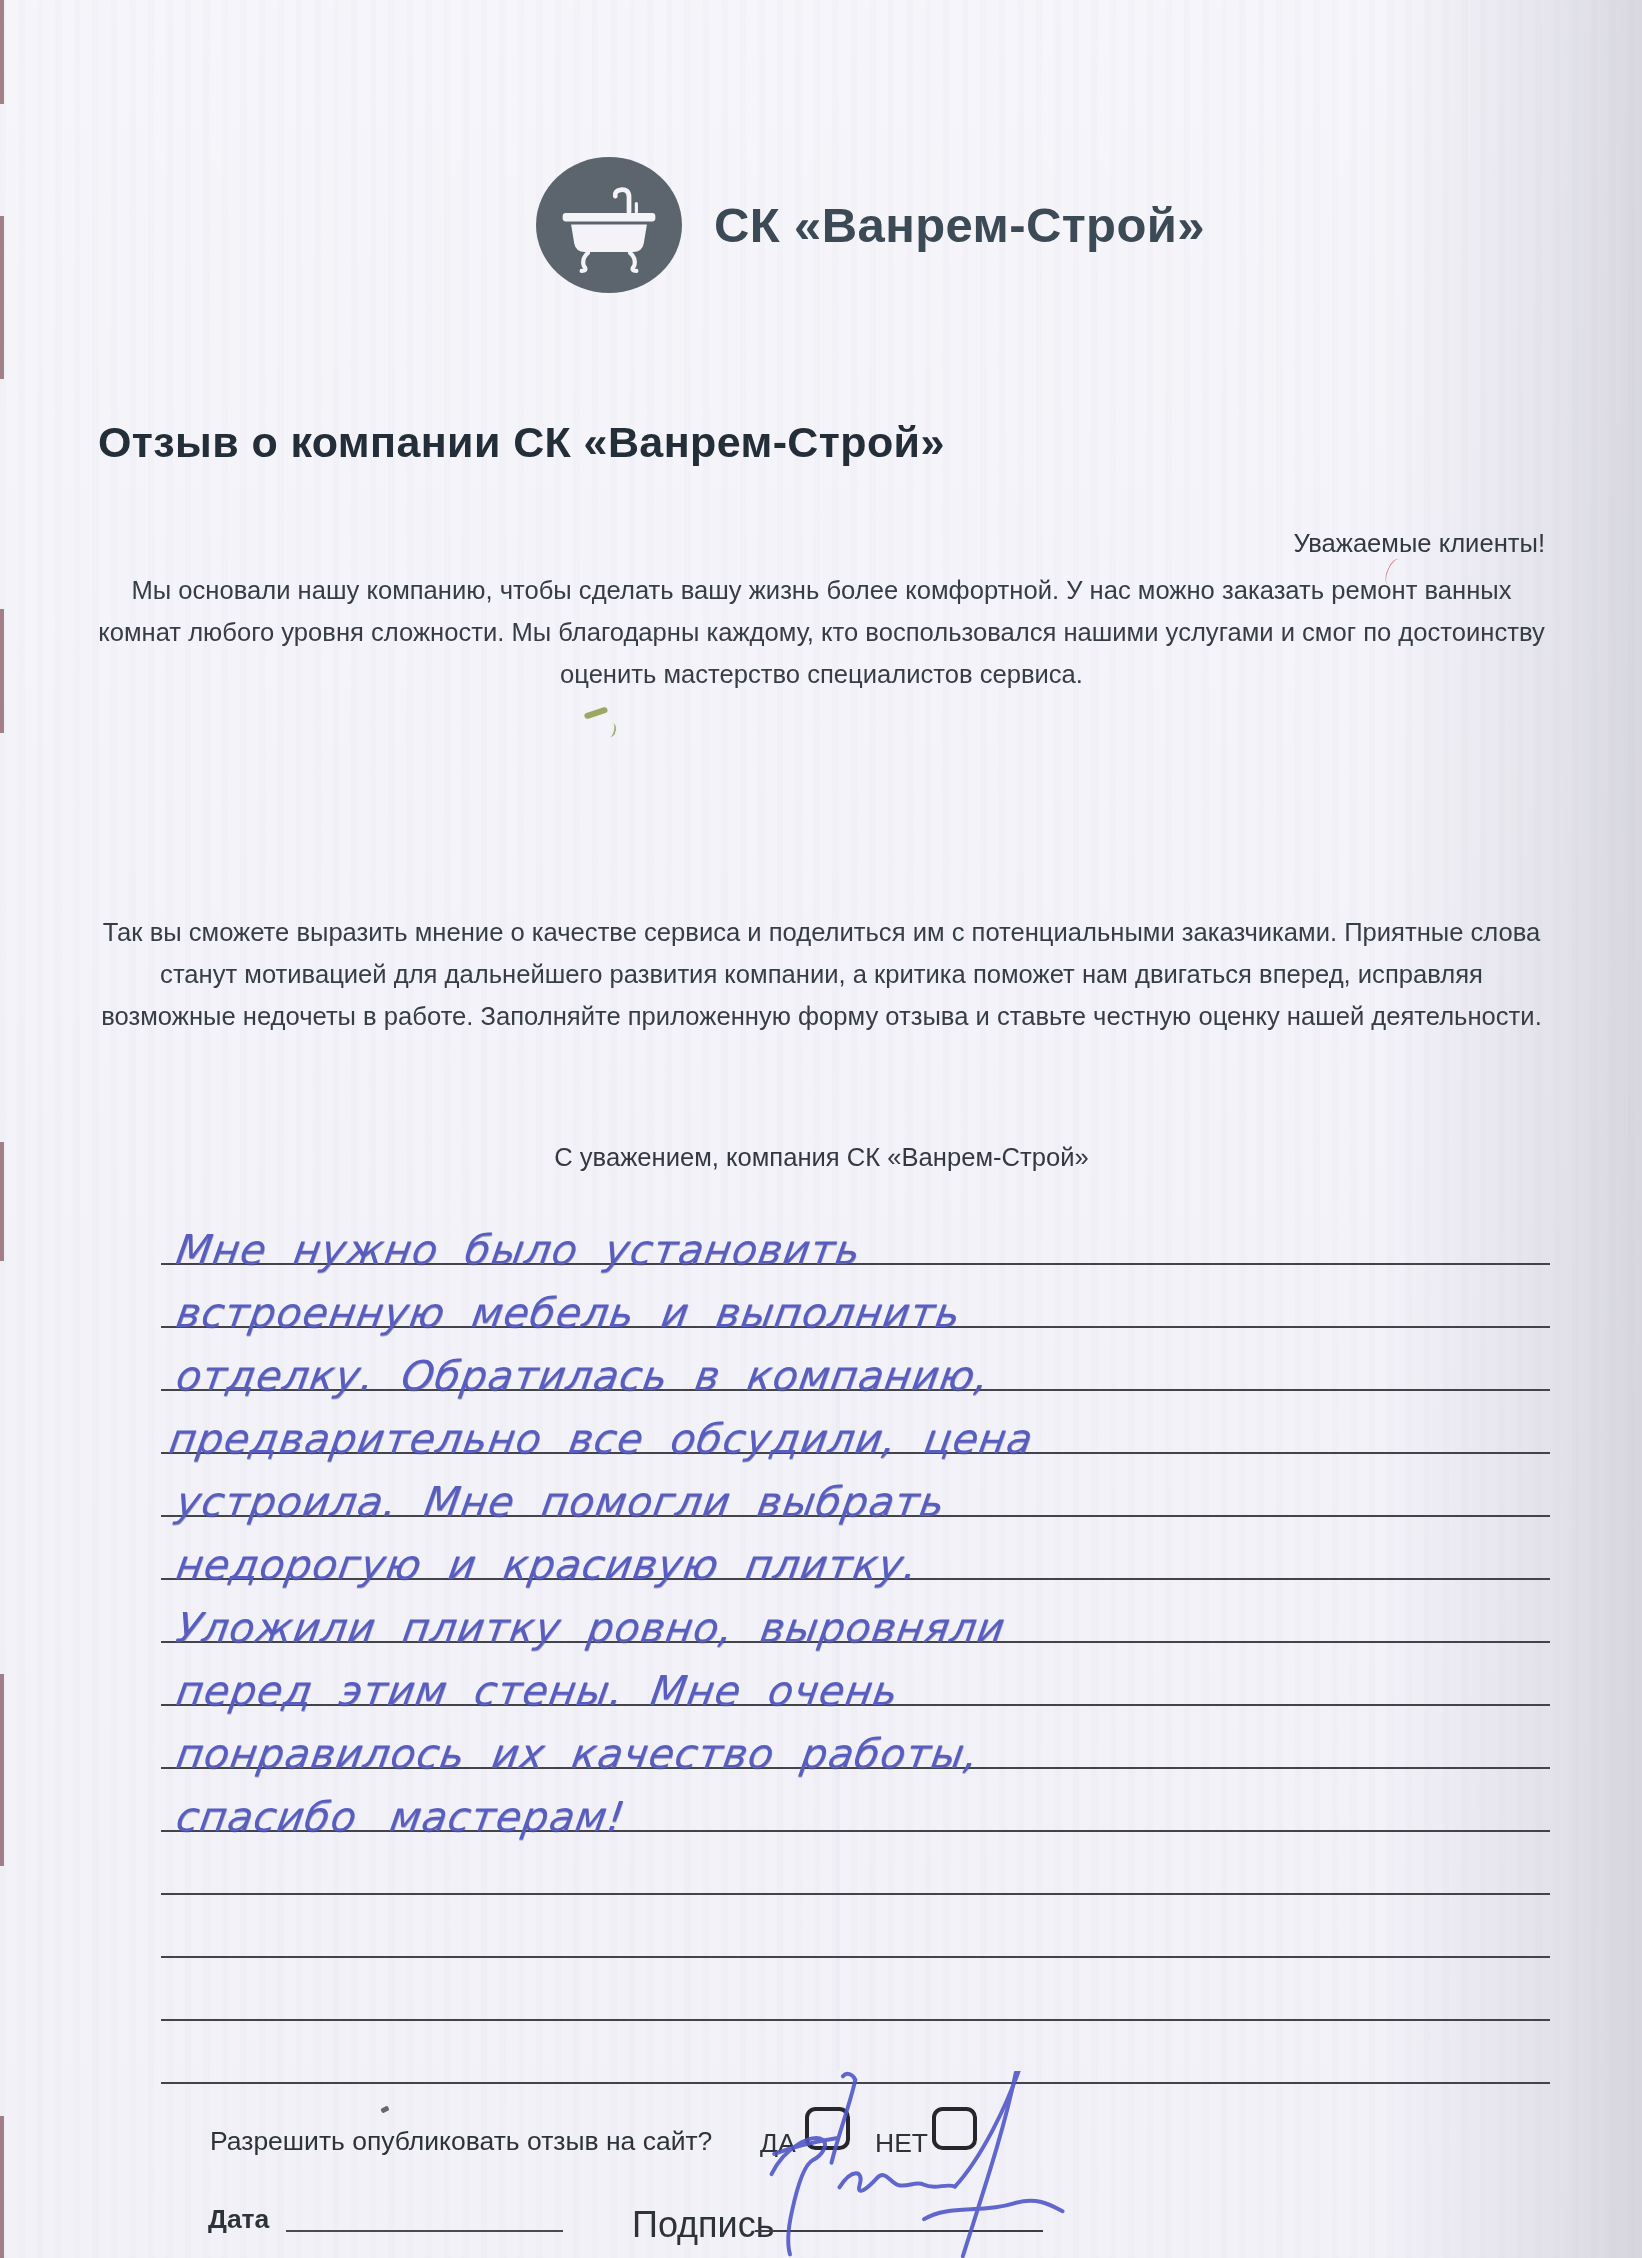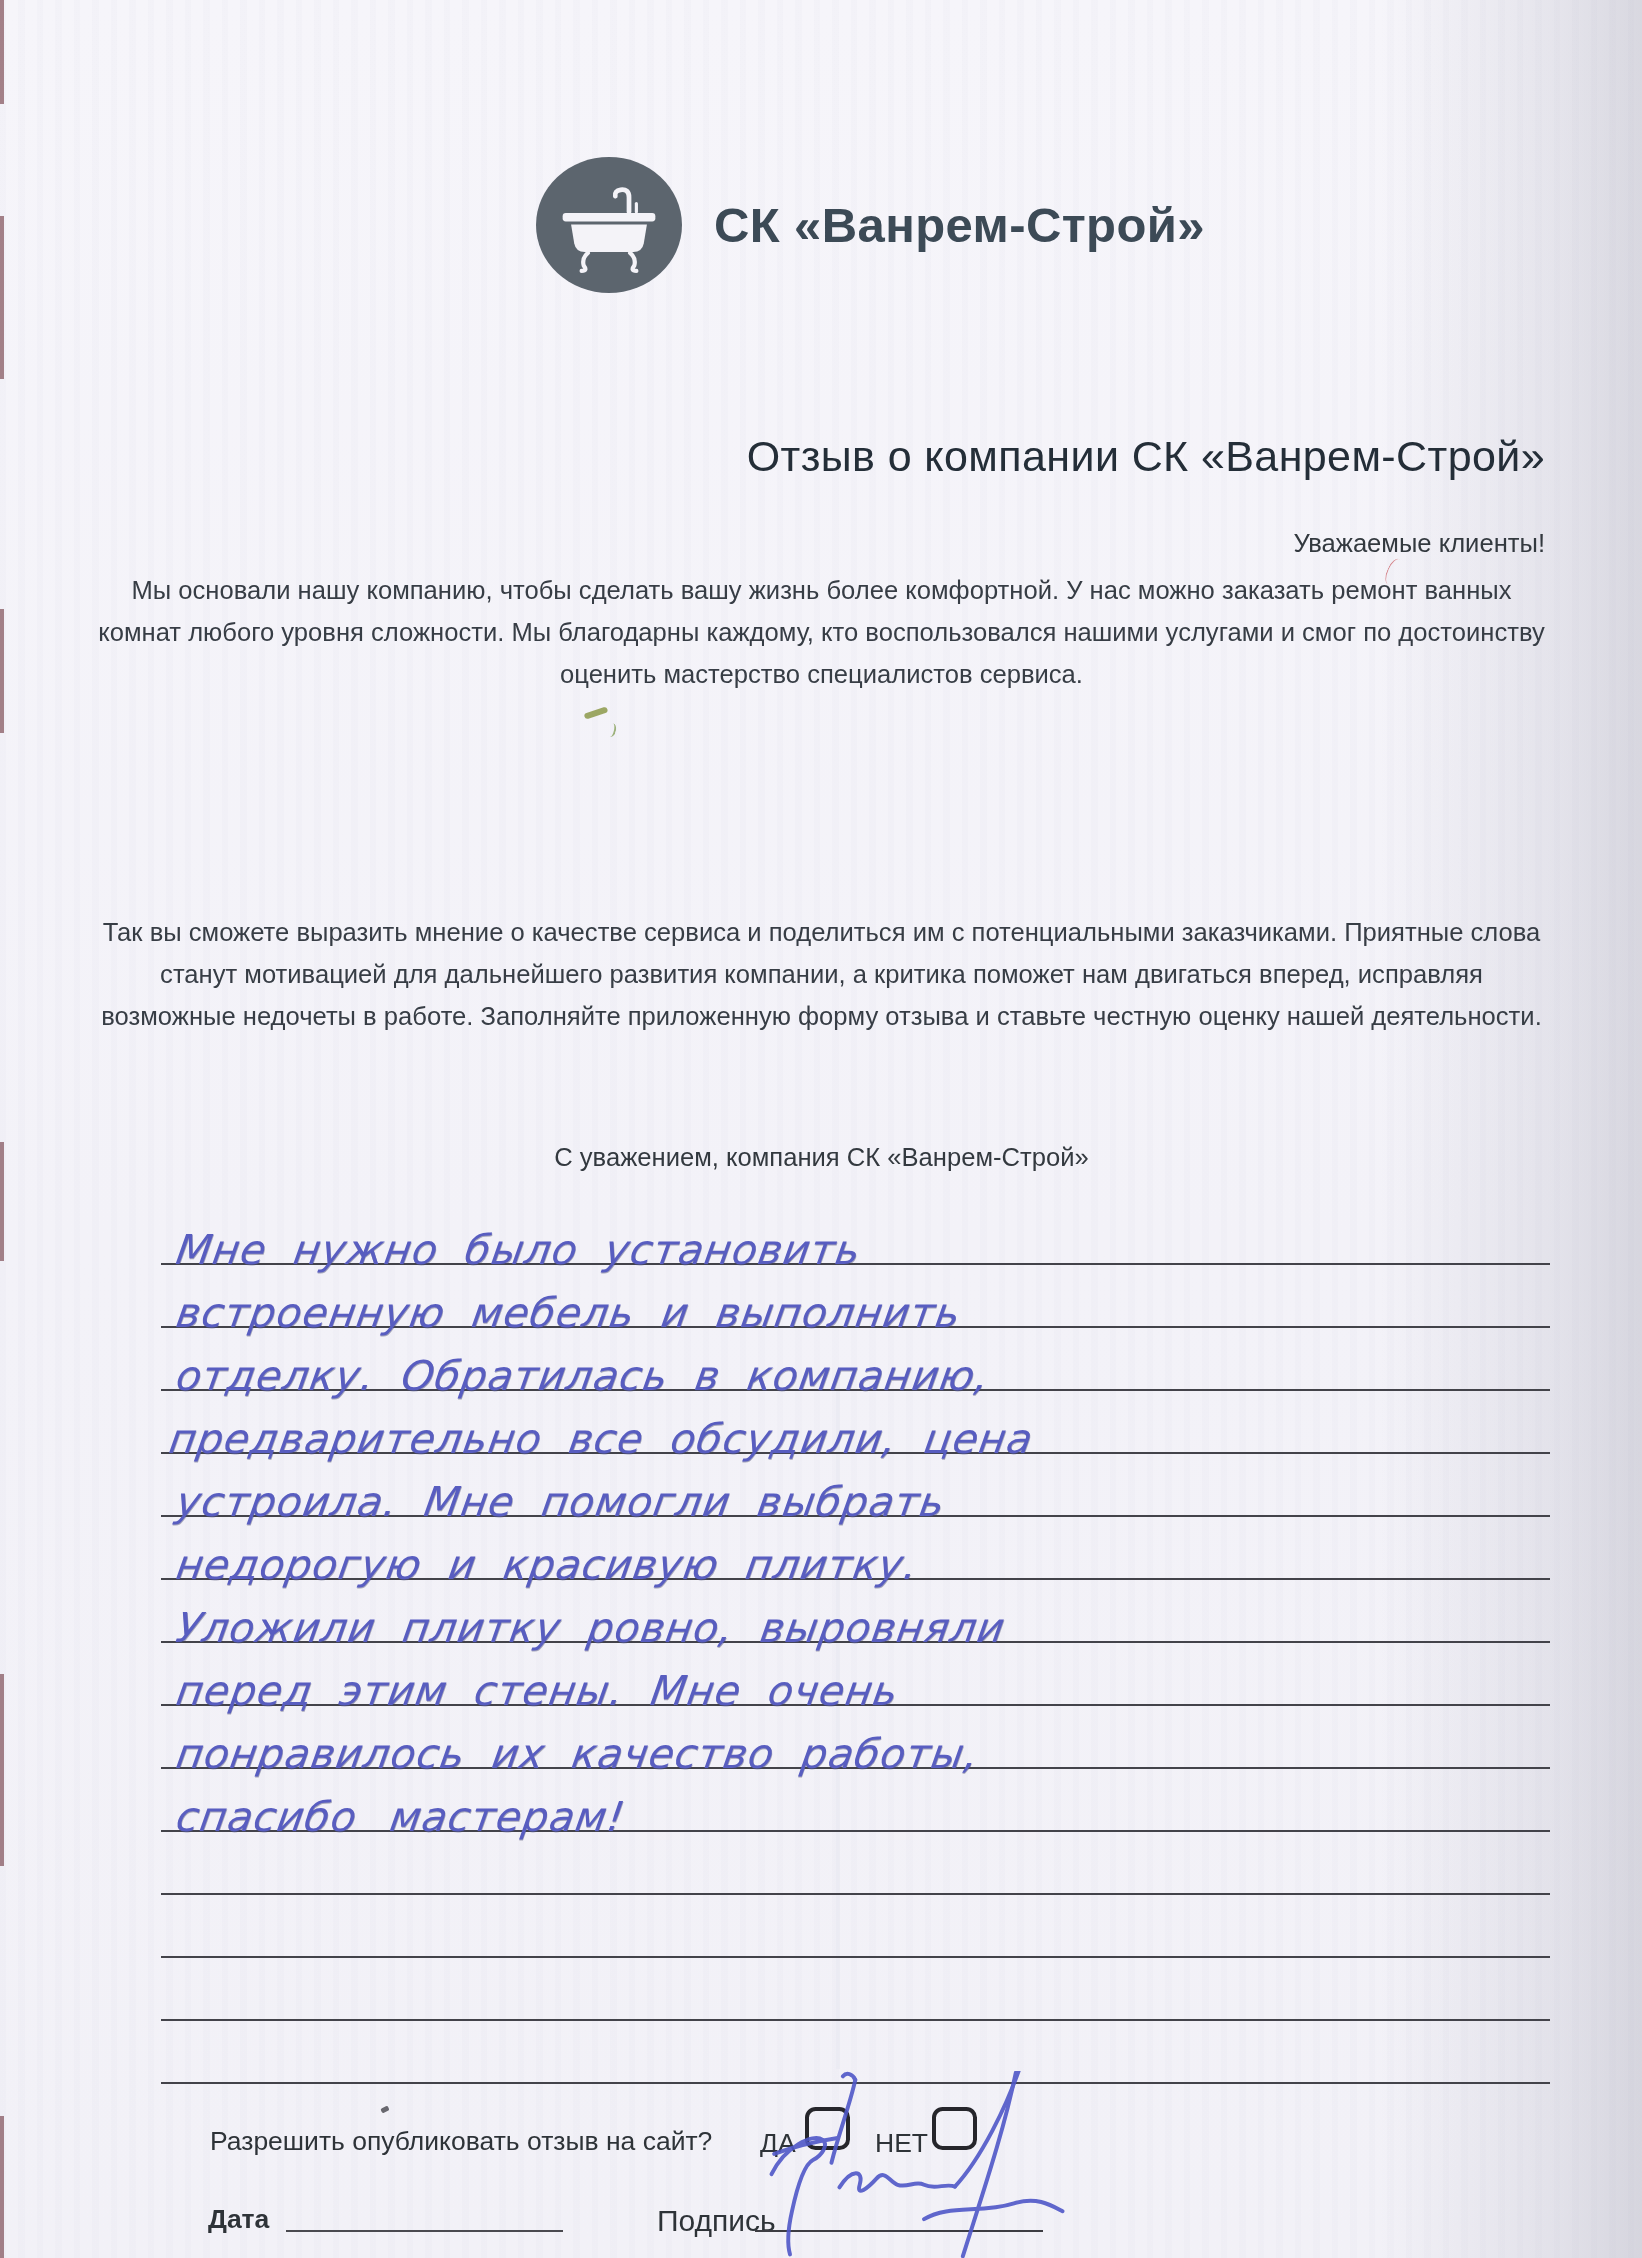--- a/index.html
+++ b/index.html
@@ -21,21 +21,21 @@
   .consent-speck{position:absolute;left:381px;top:2107px;width:8px;height:5.3px;background:rgba(70,70,76,0.8);border-radius:1.8px;transform:rotate(-25deg);}
 
   
   .logo-row{position:absolute;top:157px;left:536px;display:flex;align-items:center;}
   .logo-circle{width:146px;height:136px;border-radius:50%;background:#5c656e;display:flex;align-items:center;justify-content:center;flex:0 0 auto;}
   .logo-text{margin-left:32px;}
   .logo-title{font-size:49px;font-weight:bold;color:#3c4a56;letter-spacing:0.4px;line-height:55px;}
   .logo-subtitle{font-size:29px;color:#42505c;margin-top:7px;line-height:34px;}
 
   
-  .doc-title{position:absolute;top:432px;left:98px;width:1447px;text-align:right;font-size:43px;font-weight:normal;color:#242e38;letter-spacing:0.4px;}
+  .doc-title{position:absolute;top:418px;left:98px;width:1447px;text-align:left;font-size:43px;font-weight:bold;color:#242e38;letter-spacing:0.4px;}
   .greeting{position:absolute;top:529px;left:98px;width:1447px;text-align:right;font-size:25.6px;color:#33393f;}
   .para{position:absolute;left:98px;width:1447px;text-align:center;font-size:25.6px;line-height:42px;color:#373d45;}
   .para1{top:569px;} .para2{top:740px;} .para3{top:911px;}
   .closing{position:absolute;top:1143px;left:98px;width:1447px;text-align:center;font-size:25.6px;color:#33393f;}
 
   
   .rules{position:absolute;top:1202px;left:161px;width:1389px;}
   .rule-row{position:relative;height:61px;border-bottom:2.6px solid #43434a;}
   .hand{
     position:absolute;left:12.4px;bottom:-10.6px;white-space:nowrap;
@@ -51,21 +51,21 @@
   .consent-question{position:absolute;top:2126px;left:210px;font-size:26.5px;color:#2e3338;}
   .yes-label{position:absolute;top:2128px;left:760px;font-size:26.5px;color:#2e3338;}
   .no-label{position:absolute;top:2128px;left:875px;font-size:26.5px;color:#2e3338;}
   .checkbox{position:absolute;width:37px;height:35px;border:4.4px solid #26262b;border-radius:10.6px;background:transparent;}
   .checkbox-yes{top:2107px;left:805px;}
   .checkbox-no{top:2107px;left:932px;}
 
   
   .date-label{position:absolute;top:2204px;left:208px;font-size:26.5px;color:#2e3338;font-weight:bold;}
   .date-line{position:absolute;top:2230px;left:286px;width:277px;border-bottom:2.6px solid #4a4a50;}
-  .sig-label{position:absolute;top:2204px;left:657px;font-size:30px;color:#2e3338;}
+  .sig-label{position:absolute;top:2204px;left:632px;font-size:36px;color:#2e3338;}
   .sig-line{position:absolute;top:2230px;left:755px;width:288px;border-bottom:2.6px solid #3d3d43;}
   .ink-overlay{position:absolute;top:2071px;left:723px;width:388px;height:187px;pointer-events:none;}
 </style>
 </head>
 <body>
 
 <div class="page">
 
   <div class="edge-mark" style="top:0;height:104px"></div>
   <div class="edge-mark" style="top:216px;height:163px"></div>

